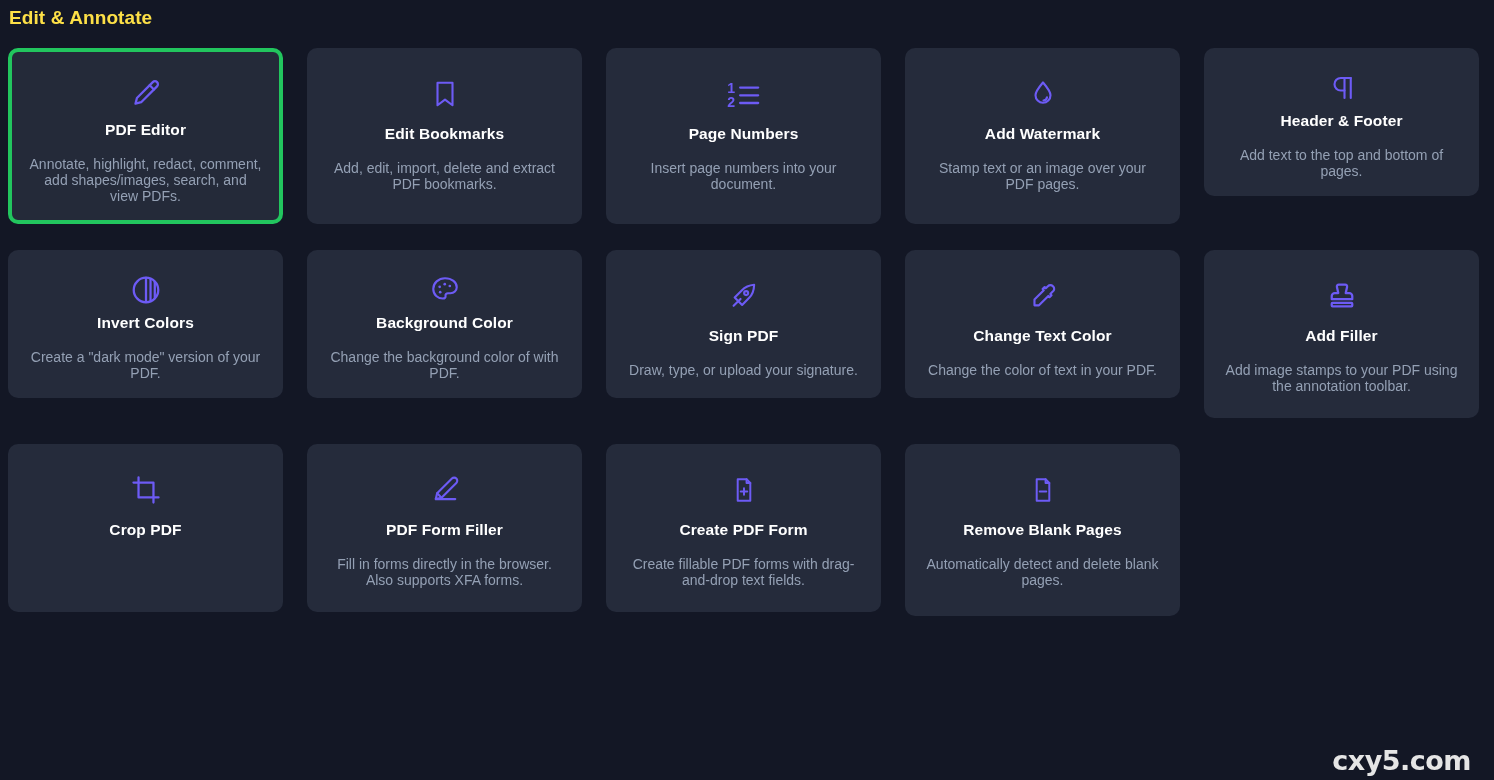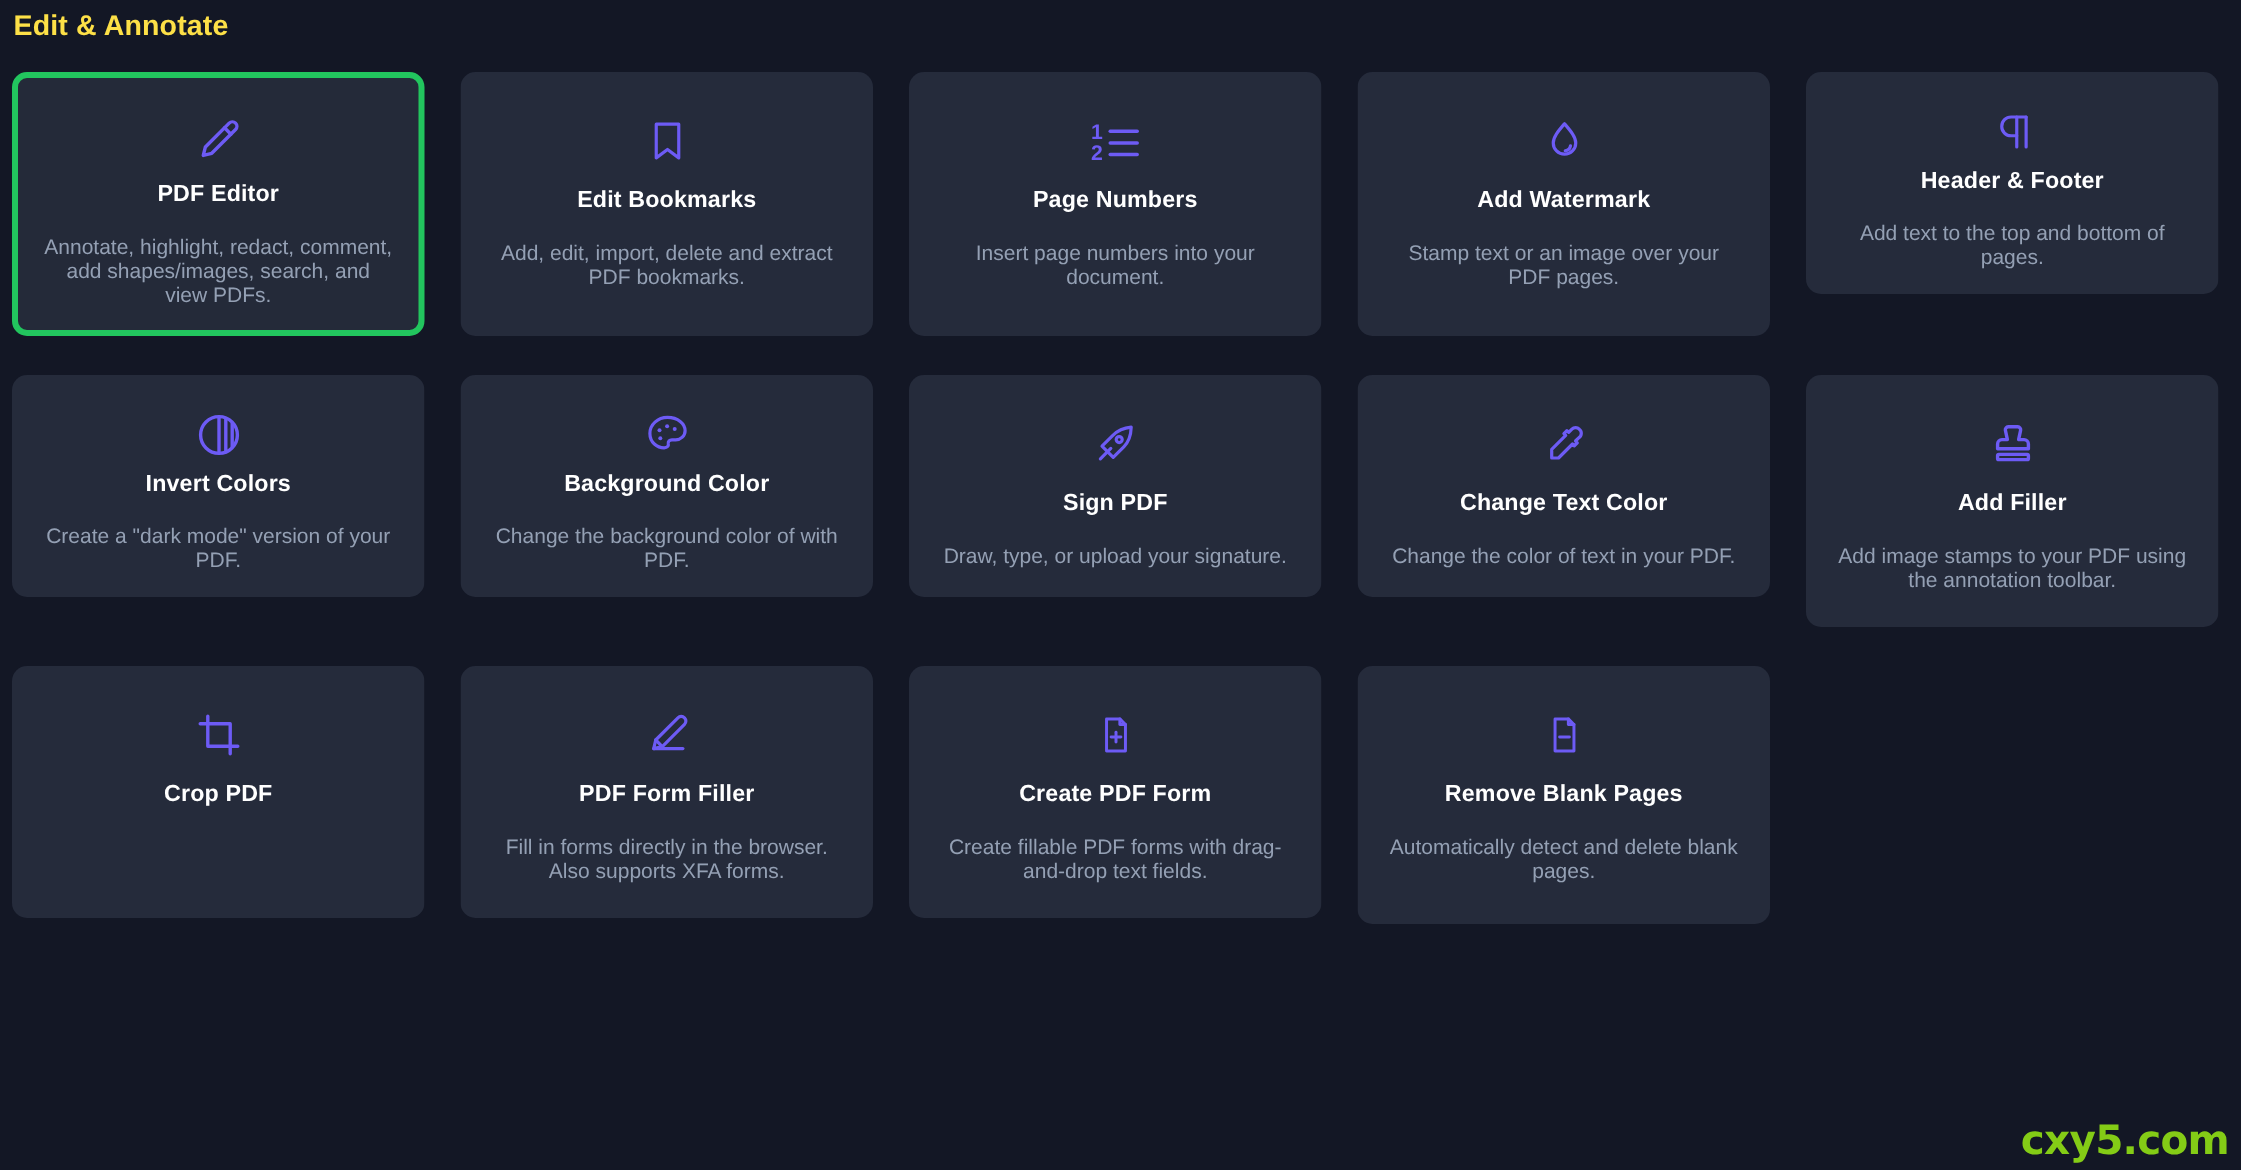--- a/index.html
+++ b/index.html
@@ -74,26 +74,26 @@
   }
   .card-desc {
     margin-top: 17px;
     font-size: 14px;
     line-height: 16px;
     color: #94a0b4;
     max-width: 232px;
   }
   .watermark {
     position: absolute;
-    right: 8px;
+    right: 23px;
     bottom: 4px;
     font-family: "DejaVu Sans", sans-serif;
     font-size: 27px;
     font-weight: bold;
-    color: #84cc16;
+    color: #e5e5e5;
     letter-spacing: -0.5px;
   }
 </style>
 </head>
 <body>
 
 <div id="page">
   <div class="section-title">Edit &amp; Annotate</div>
   <div class="grid" id="grid">
       <div class="card r1 selected">

